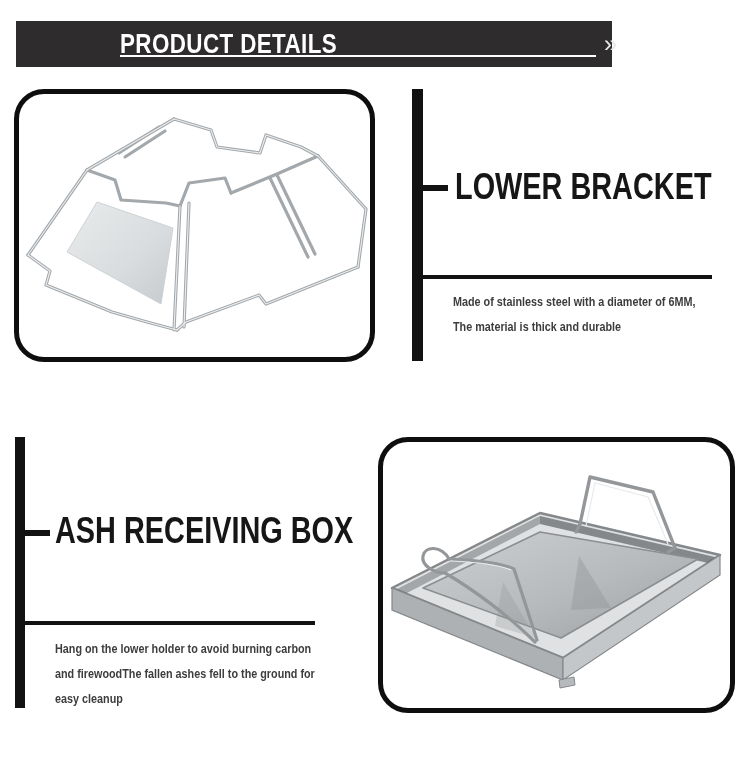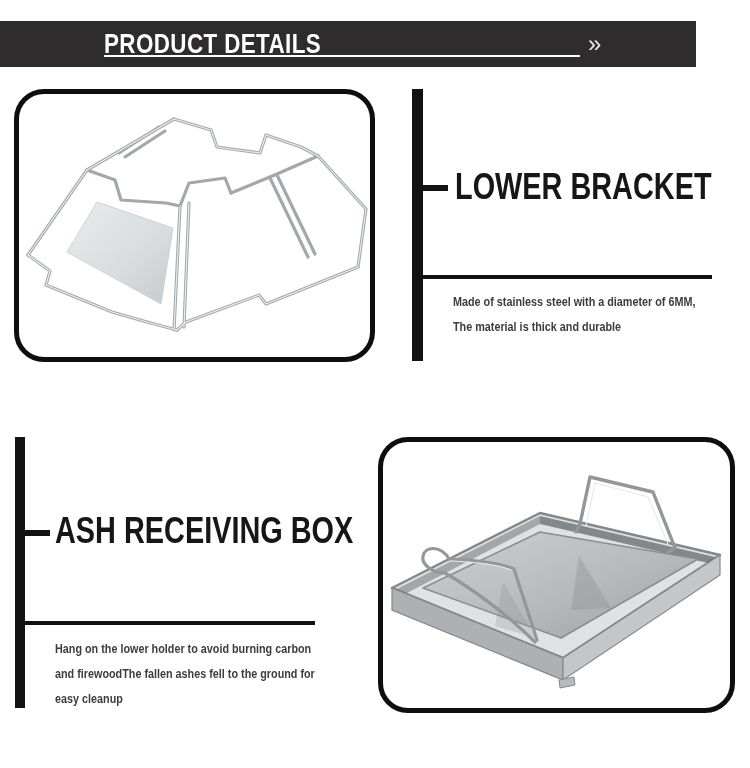--- a/index.html
+++ b/index.html
@@ -3,21 +3,21 @@
 <meta charset="utf-8">
 <style>
   * { margin:0; padding:0; box-sizing:border-box; }
   html,body { background:#ffffff; }
   body { width:750px; height:768px; position:relative; overflow:hidden;
          font-family:"Liberation Sans", sans-serif; }
 
   .page { position:absolute; inset:0; background:#ffffff; }
 
   
-  .banner { position:absolute; left:0; top:21px; width:696px; height:46px;
+  .banner { position:absolute; left:16px; top:21px; width:596px; height:46px;
             background:#2f2c2d; }
   .banner-title { position:absolute; left:104px; top:0; height:46px;
                   line-height:46px; font-size:28px; font-weight:700;
                   color:#ffffff; white-space:nowrap; letter-spacing:.5px;
                   transform:scaleX(.8); transform-origin:left center; }
   .banner-underline { position:absolute; left:104px; top:34px; width:476px;
                       height:2px; background:#ffffff; }
   .banner-chevron { position:absolute; left:588px; top:11px; color:#e9e7e7;
                     font-size:24px; line-height:24px; font-weight:400;
                     letter-spacing:-2px; }

